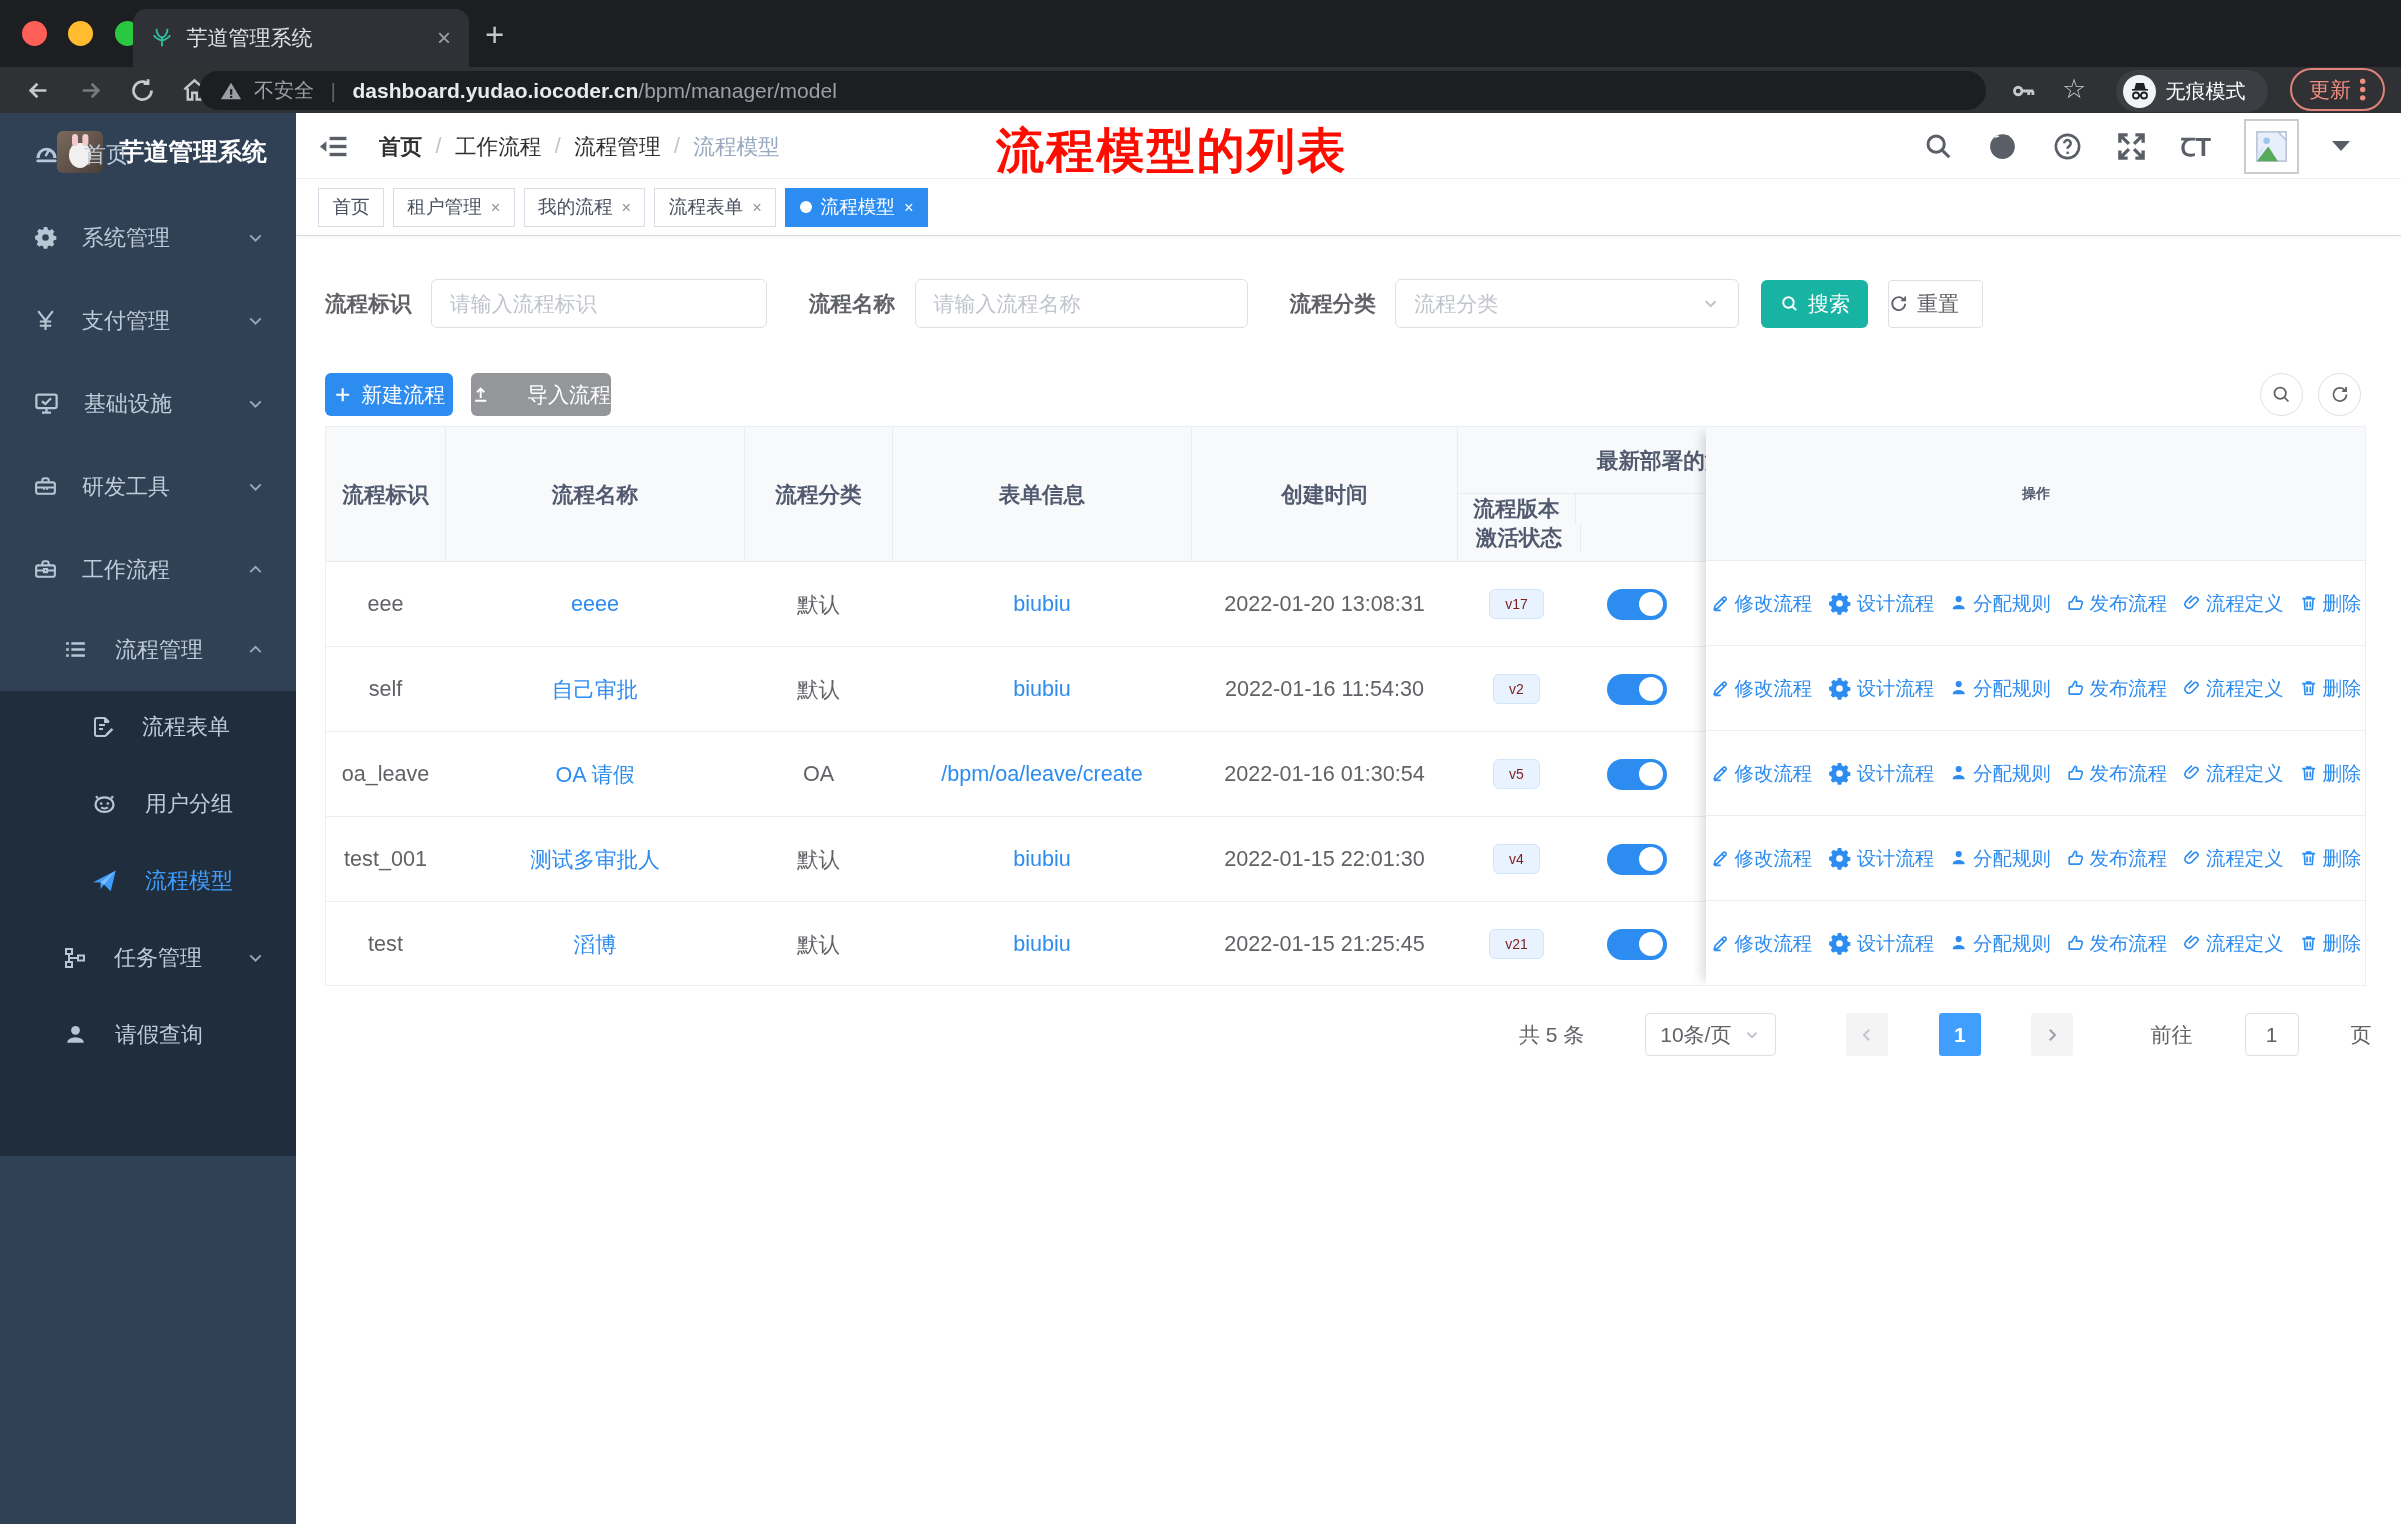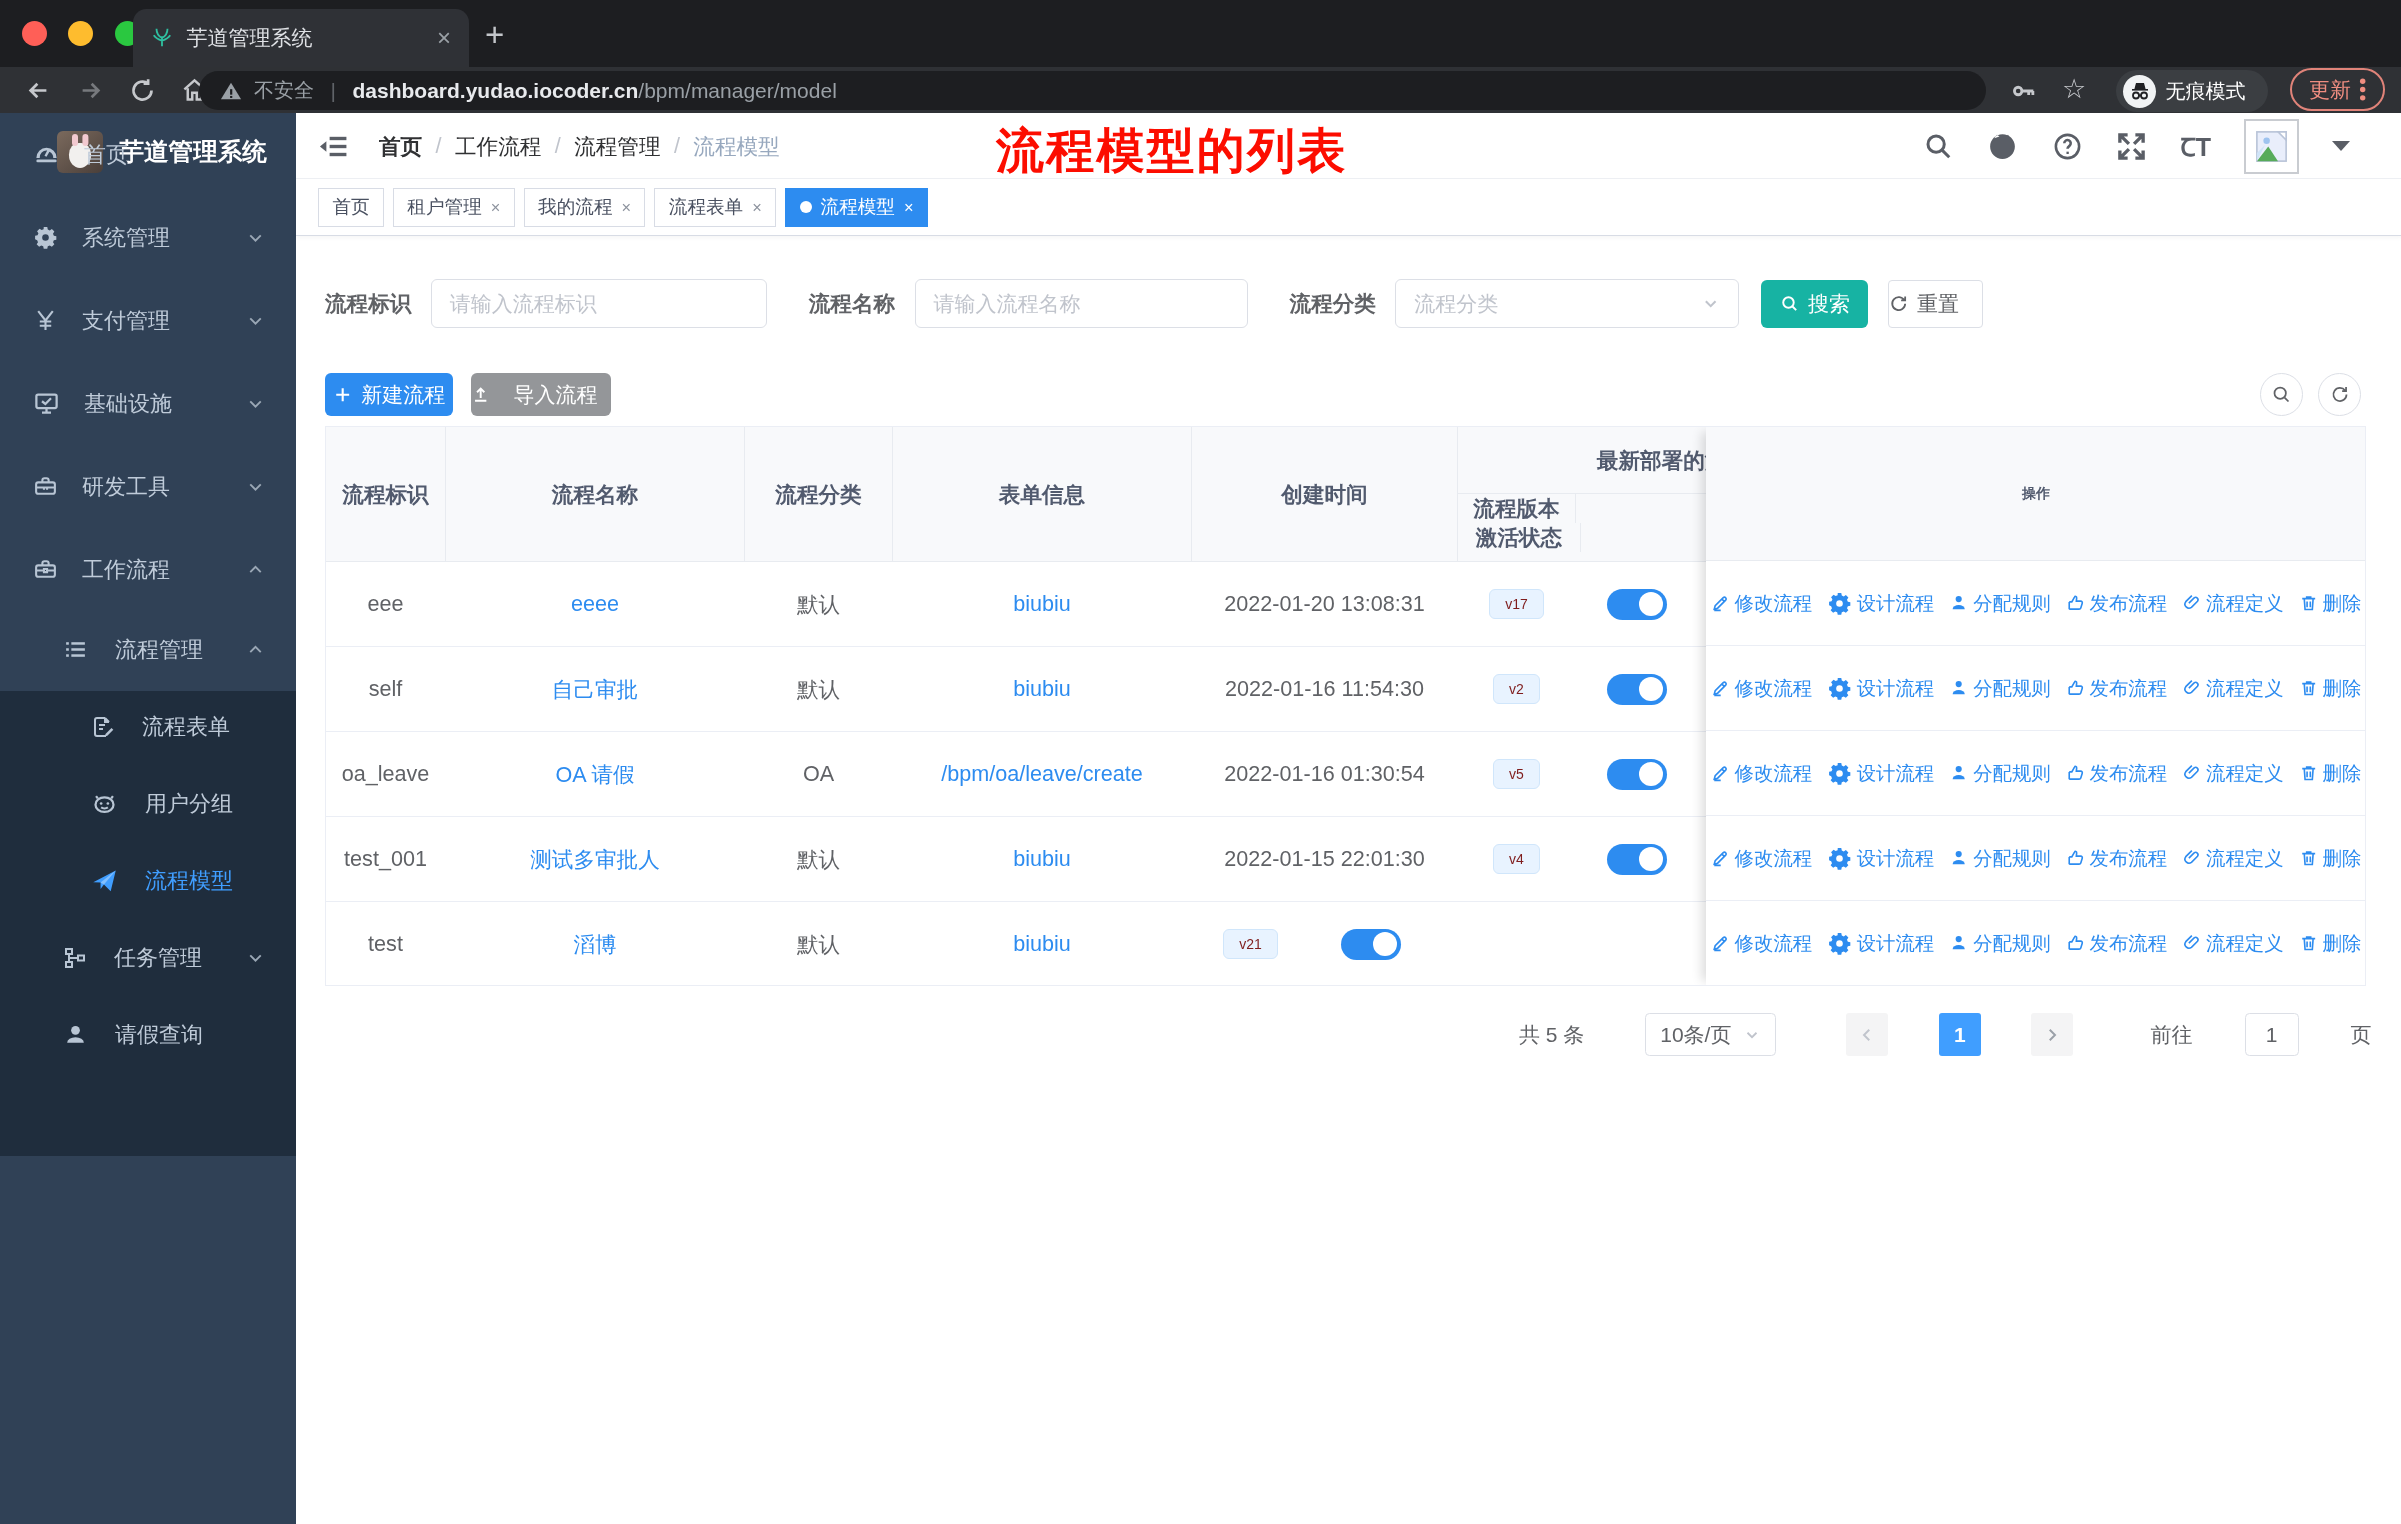--- a/index.html
+++ b/index.html
@@ -76,21 +76,21 @@
   .f-label { font-size:21.6px; font-weight:700; color:#606266; margin-right:19.4px; white-space:nowrap; }
   .f-input { height:49px; border:1.5px solid #dcdfe6; border-radius:6px; background:#fff; display:flex; align-items:center; padding:0 18px; font-size:21px; color:#c0c4cc; }
   .f-input .ph { color:#c0c4cc; }
   #f-key-input { width:336px; margin-right:42px; }
   #f-name-input { width:333px; margin-right:42px; }
   #f-cat-select { width:344px; justify-content:space-between; margin-right:22px; }
   #search-btn { height:48px; width:107px; background:#17b3a3; border:none; border-radius:6px; color:#fff; font-size:21px; display:inline-flex; align-items:center; justify-content:center; gap:9px; margin-right:19.4px; cursor:pointer; }
   #reset-btn { height:48px; width:95px; background:#fff; border:1.5px solid #dcdfe6; border-radius:4px; color:#606266; font-size:21px; display:inline-flex; align-items:center; justify-content:flex-start; gap:9px; cursor:pointer; }
   #action-row { position:absolute; left:29px; top:121px; width:2055px; display:flex; align-items:center; }
   #create-btn { height:43px; width:128px; background:#2d8cf0; border:none; border-radius:6px; color:#fff; font-size:21px; display:inline-flex; align-items:center; justify-content:center; gap:9px; margin-right:18px; cursor:pointer; }
-  #import-btn { height:43px; width:140px; background:#949699; border:none; border-radius:6px; color:#fff; font-size:21px; display:inline-flex; align-items:center; justify-content:flex-start; gap:23px; cursor:pointer; }
+  #import-btn { height:43px; width:140px; background:#949699; border:none; border-radius:6px; color:#fff; font-size:21px; display:inline-flex; align-items:center; justify-content:space-between; gap:23px; cursor:pointer; }
   #mini-btns { position:absolute; right:19.4px; top:0; display:flex; gap:15px; }
   .mini-circle { width:43px; height:43px; border-radius:50%; border:1.5px solid #dcdfe6; background:#fff; color:#606266; display:flex; align-items:center; justify-content:center; cursor:pointer; }
 
   
   #table { position:absolute; left:29px; top:174px; width:2041px; height:560px; border:1.5px solid #ebeef5; background:#fff; overflow:hidden; }
   #thead { position:absolute; left:0; top:0; height:134px; width:1605px; display:flex; background:#f8f9fb; color:#515a6e; font-size:21.6px; font-weight:700; }
   .th { border-right:1.5px solid #e8ebf0; display:flex; align-items:center; justify-content:center; height:134px; }
   .c-key{width:120px;} .c-name{width:299px;} .c-cat{width:148px;} .c-form{width:299px;} .c-time{width:266px;}
   .c-ver{width:118px;} .c-status{width:123px;} .c-hidden{width:231px; border-right:none;}
   #th-group { width:472px; display:flex; flex-direction:column; }
@@ -608,20 +608,21 @@
         </div>
         <div class="trow">
           <div class="td c-key">test</div>
           <div class="td c-name">
             <a class="cell-link">滔博</a>
           </div>
           <div class="td c-cat">默认</div>
           <div class="td c-form">
             <a class="cell-link">biubiu</a>
           </div>
+          <div class="td c-time">2022-01-15 21:25:45</div>
           <div class="td c-ver">
             <span class="ver-tag">v21</span>
           </div>
           <div class="td c-status">
             <div class="toggle"></div>
           </div>
           <div class="td c-hidden"></div>
         </div>
       </div>
     <div id="fixed-col">

